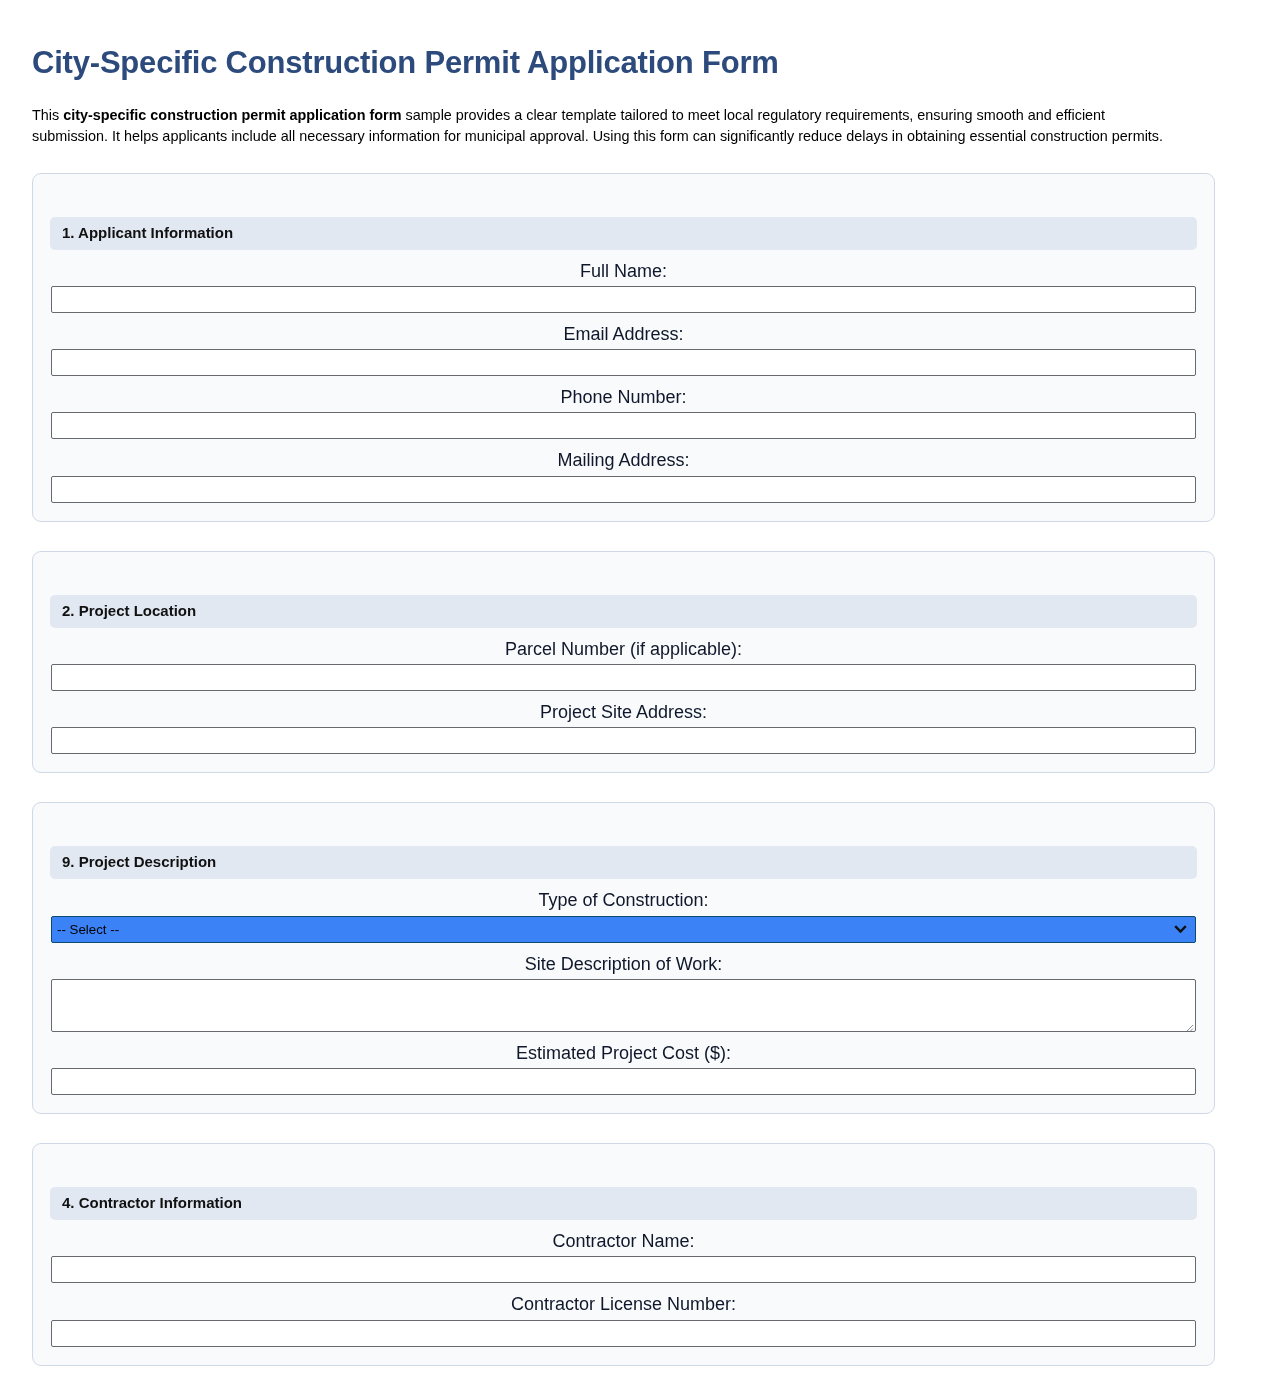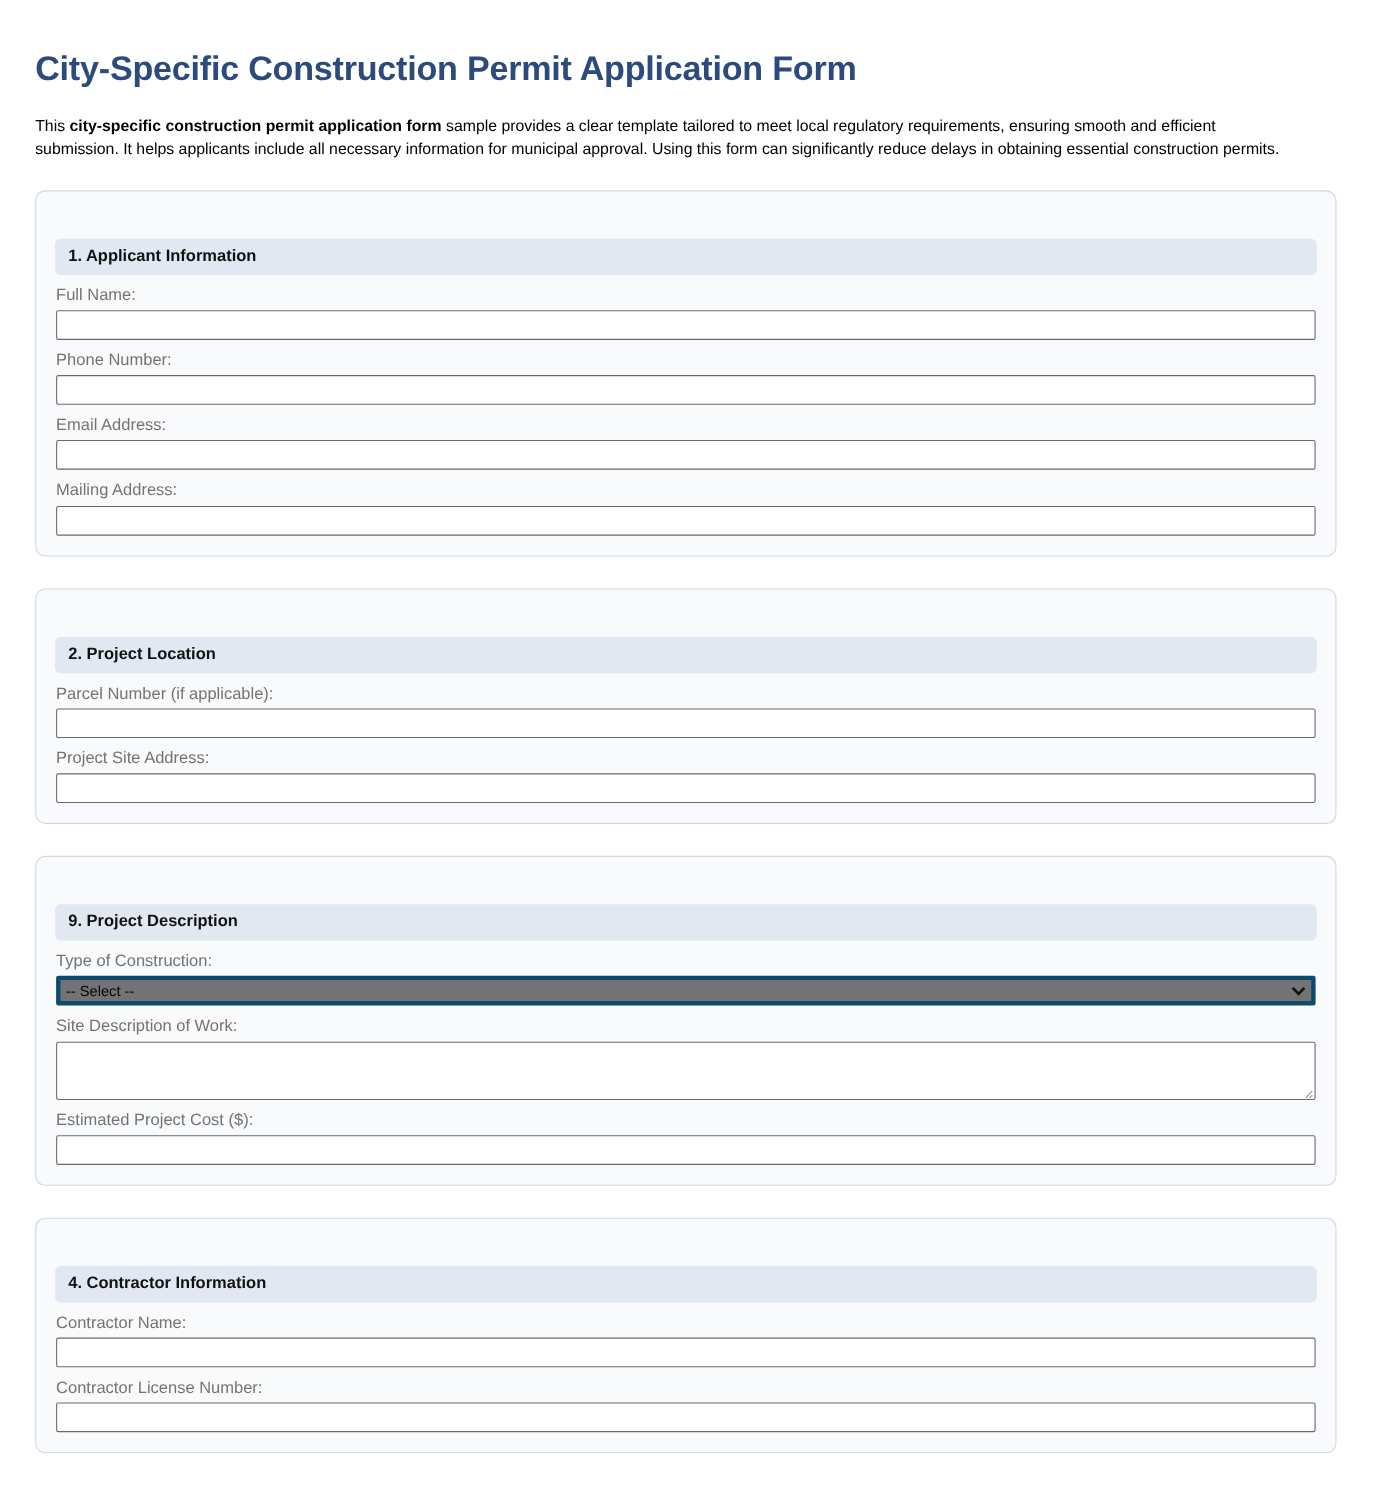--- a/index.html
+++ b/index.html
@@ -55,48 +55,49 @@
     font-size: 15px;
     font-weight: bold;
     color: #111;
     line-height: 1.2;
   }
 
   .field {
     margin: 9px 18px 0 18px;
   }
   .field-label {
-    font-size: 15px;
+    font-size: 18px;
     line-height: 1.35;
-    color: #737373;
+    color: #0f172a;
     display: block;
     margin-bottom: 3px;
+    text-align: center;
   }
   .text-input {
     display: block;
     width: 100%;
     height: 27px;
     box-sizing: border-box;
     border: 1px solid #666a6e;
     border-radius: 2px;
     background: #ffffff;
     font-family: "Liberation Sans", sans-serif;
     font-size: 13.3px;
     padding: 2px 5px;
     color: #000;
     outline: none;
   }
   .select-input {
     display: block;
     width: 100%;
     height: 27px;
     box-sizing: border-box;
-    border: 4px solid #0c4a6e;
+    border: 1px solid #0c4a6e;
     border-radius: 2px;
-    background: #737373;
+    background: #3b82f6;
     font-family: "Liberation Sans", sans-serif;
     font-size: 13.3px;
     padding: 2px 24px 2px 5px;
     color: #000;
     outline: none;
     position: relative;
     display: flex;
     align-items: center;
   }
   .select-wrap { position: relative; }
@@ -148,26 +149,26 @@
 
   <div class="card">
     <div class="section-head">1. Applicant Information</div>
 
     <div class="field">
       <label class="field-label">Full Name:</label>
       <input class="text-input" type="text" value="" style="">
     </div>
 
     <div class="field">
+      <label class="field-label">Email Address:</label>
+      <input class="text-input" type="text" value="" style="">
+    </div>
+
+    <div class="field">
       <label class="field-label">Phone Number:</label>
-      <input class="text-input" type="text" value="" style="">
-    </div>
-
-    <div class="field">
-      <label class="field-label">Email Address:</label>
       <input class="text-input" type="text" value="" style="">
     </div>
 
     <div class="field">
       <label class="field-label">Mailing Address:</label>
       <input class="text-input" type="text" value="" style="">
     </div>
   </div>
 
   <div class="card">

